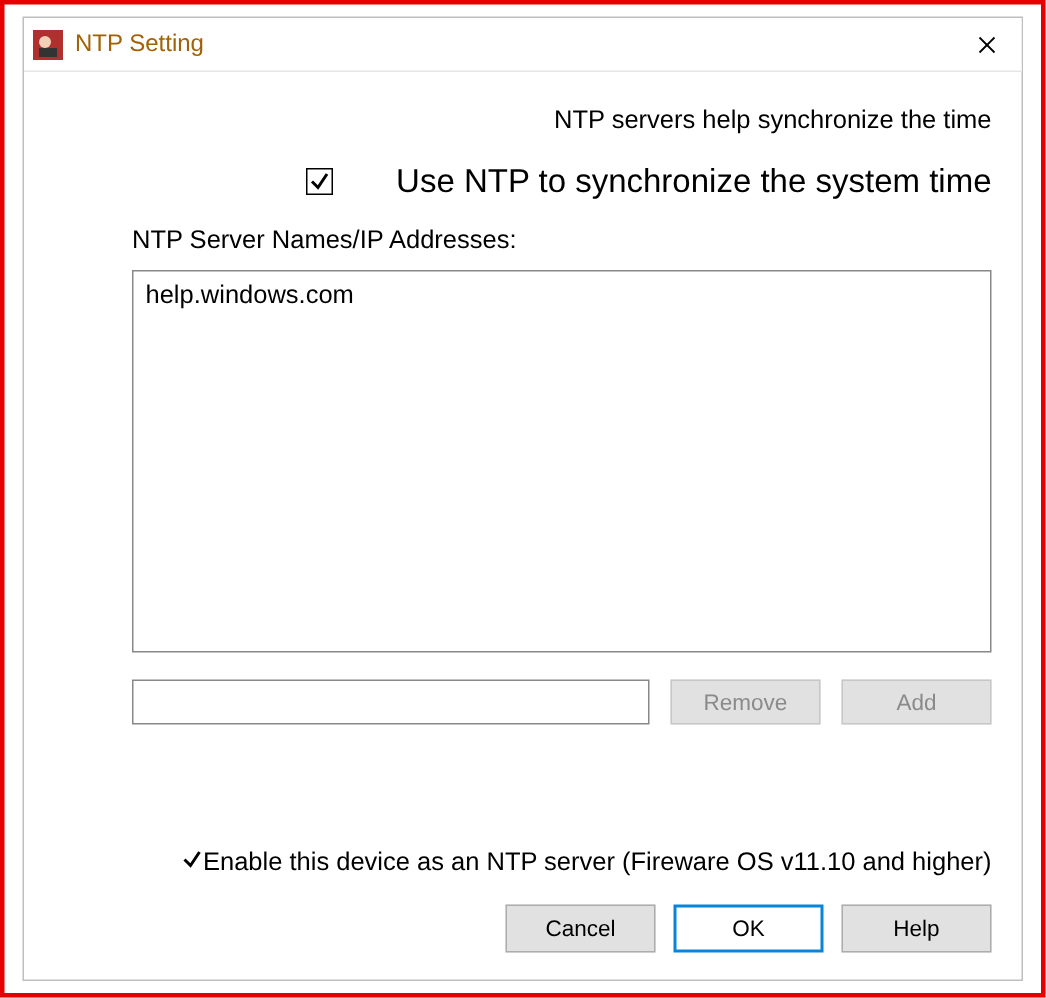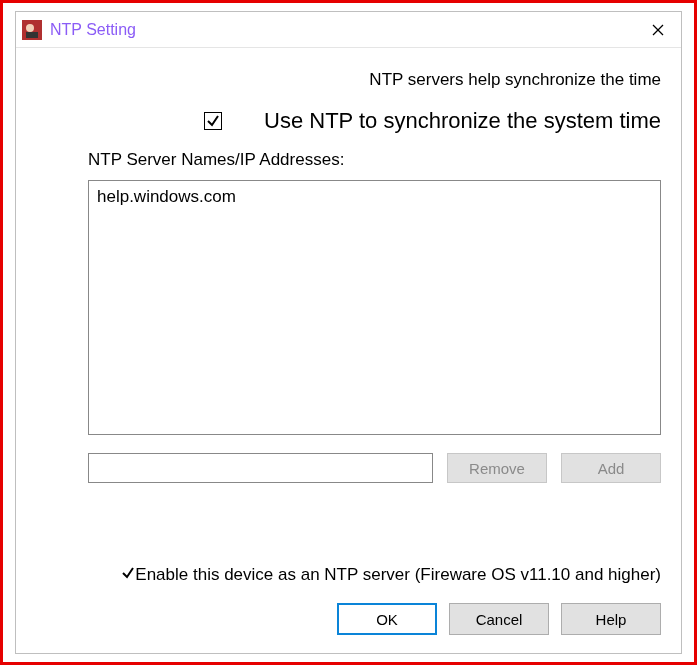--- a/index.html
+++ b/index.html
@@ -36,21 +36,21 @@
   }
   .titlebar .app-icon {
     width: 20px; height: 20px;
     margin-right: 8px;
     display: inline-flex;
     align-items: center;
     justify-content: center;
   }
   .titlebar .title {
     font-size: 16px;
-    color: #8b5cf6;
+    color: #a16207;
   }
   .titlebar .spacer { flex: 1; }
   .titlebar .close {
     width: 46px;
     height: 36px;
     display: flex;
     align-items: center;
     justify-content: center;
     font-size: 14px;
     cursor: pointer;
@@ -210,18 +210,18 @@
         <svg width="14" height="14" viewBox="0 0 14 14">
           <polyline points="2,7 6,11 12,2" fill="none" stroke="#000" stroke-width="2"></polyline>
         </svg>
       </span>
       <span>Enable this device as an NTP server (Fireware OS v11.10 and higher)</span>
     </div>
 
   </div>
 
   <div class="footer">
+    <button class="btn">Cancel</button>
     <button class="btn primary">OK</button>
-    <button class="btn">Cancel</button>
     <button class="btn">Help</button>
   </div>
 
 </div>
 
 </body></html>

